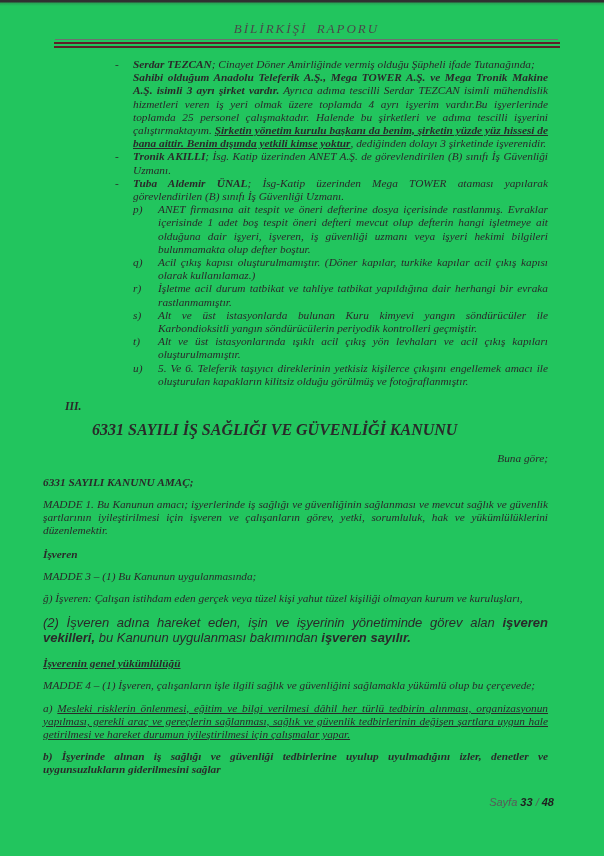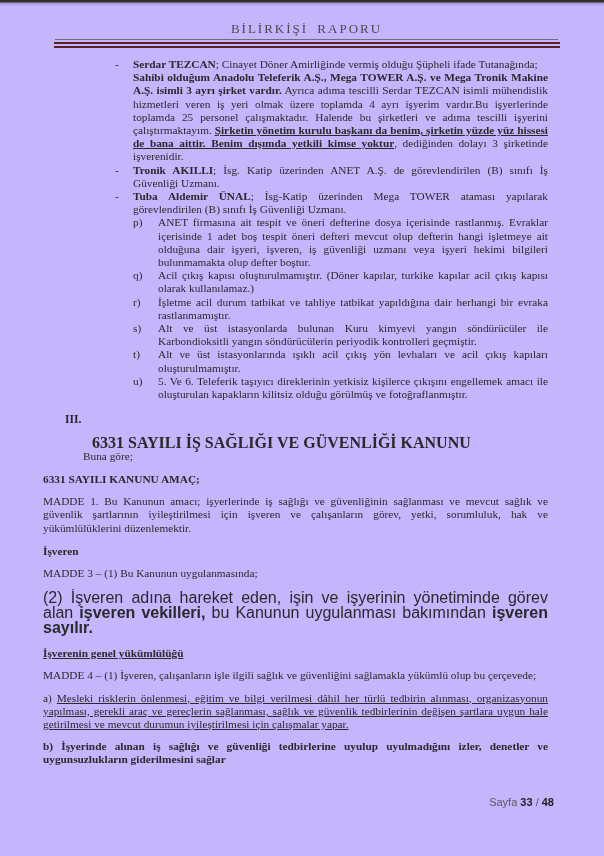--- a/index.html
+++ b/index.html
@@ -1,22 +1,23 @@
 <!DOCTYPE html>
 <html><head>
 <meta charset="utf-8">
 <style>
   html,body{margin:0;padding:0;background:#e9e9e9;}
   .page{
     position:relative;
     width:604px;height:856px;
-    background:#c4b5fd;
+    background:#22c55e;
     overflow:hidden;
     font-family:"Liberation Serif","DejaVu Serif",serif;
     color:#2a2a2a;
+    font-style:italic;
     -webkit-font-smoothing:antialiased;
   }
   .scan-edge{
     position:absolute;top:0;left:0;right:0;height:6px;
     background:linear-gradient(#303030 0,#303030 2px,rgba(60,60,60,.25) 3px,rgba(60,60,60,0) 6px);
   }
   .hdr{
     margin:21px 46px 0 55px;
     text-align:center;
     font-size:13px;line-height:15px;
@@ -43,27 +44,27 @@
   .b{font-weight:bold;}
   .bu{font-weight:bold;text-decoration:underline;}
   .u{text-decoration:underline;}
   .findings{padding-left:90px;}
   .finding{display:flex;}
   .f-label{width:25px;flex:none;}
   .f-text{flex:1;text-align:justify;}
   .sec-head{display:flex;font-weight:bold;font-size:11.6px;margin-top:12px;padding-left:22px;}
   .sec-num{width:63px;flex:none;}
   .sec-sub{font-weight:bold;font-size:16px;margin-top:10px;margin-left:49px;}
-  .lead{margin-top:0;margin-left:40px;}
+  .lead{margin-top:16px;margin-left:40px;text-align:right;}
   .para{margin-top:9px;text-align:justify;}
   .indent{text-indent:64px;}
   .h-bold{margin-top:10px;font-weight:bold;}
   .sans{
     font-family:"Liberation Sans","DejaVu Sans",sans-serif;
-    font-size:16px;line-height:15px;margin-top:10px;text-align:justify;
+    font-size:13px;line-height:15px;margin-top:10px;text-align:justify;
   }
   .yuk{margin-top:12px;font-weight:bold;text-decoration:underline;}
   .para-b{font-weight:bold;}
   .footer{
     position:absolute;top:796px;right:50px;
     font-family:"Liberation Sans","DejaVu Sans",sans-serif;
     font-size:11px;color:#595959;
   }
   .footer .num{color:#1f1f1f;font-weight:bold;}
 </style>
@@ -137,31 +138,32 @@
 
 
     <div class="h-bold">6331 SAYILI KANUNU AMAÇ;</div>
 
     <div class="para">MADDE 1. Bu Kanunun amacı; işyerlerinde iş sağlığı ve güvenliğinin sağlanması ve mevcut sağlık ve güvenlik şartlarının iyileştirilmesi için işveren ve çalışanların görev, yetki, sorumluluk, hak ve yükümlülüklerini düzenlemektir.</div>
 
     <div class="h-bold">İşveren</div>
 
     <div class="para">MADDE 3 – (1) Bu Kanunun uygulanmasında;</div>
 
+    <div class="para">ğ) İşveren: Çalışan istihdam eden gerçek veya tüzel kişi yahut tüzel kişiliği olmayan kurum ve kuruluşları,</div>
 
     <div class="sans">
       <span>(2) İşveren adına hareket eden, işin ve işyerinin yönetiminde görev alan </span><span class="b">işveren vekilleri,</span><span> bu Kanunun uygulanması bakımından </span><span class="b">işveren sayılır</span><span class="b">.</span>
     </div>
 
     <div class="yuk">İşverenin genel yükümlülüğü</div>
 
     <div class="para">MADDE 4 – (1) İşveren, çalışanların işle ilgili sağlık ve güvenliğini sağlamakla yükümlü olup bu çerçevede;</div>
 
     <div class="para">
-      <span>a) </span><span class="u">Mesleki risklerin önlenmesi, eğitim ve bilgi verilmesi dâhil her türlü tedbirin alınması, organizasyonun yapılması, gerekli araç ve gereçlerin sağlanması, sağlık ve güvenlik tedbirlerinin değişen şartlara uygun hale getirilmesi ve mevcut durumun iyileştirilmesi için çalışmalar yapar.</span>
+      <span>a) </span><span class="u">Mesleki risklerin önlenmesi, eğitim ve bilgi verilmesi dâhil her türlü tedbirin alınması, organizasyonun yapılması, gerekli araç ve gereçlerin sağlanması, sağlık ve güvenlik tedbirlerinin değişen şartlara uygun hale getirilmesi ve hareket durumun iyileştirilmesi için çalışmalar yapar.</span>
     </div>
 
     <div class="para para-b">b) İşyerinde alınan iş sağlığı ve güvenliği tedbirlerine uyulup uyulmadığını izler, denetler ve uygunsuzlukların giderilmesini sağlar</div>
 
   </div>
 
   <div class="footer">
     <span>Sayfa </span><span class="num">33</span><span> / </span><span class="num">48</span>
   </div>
 </div>

